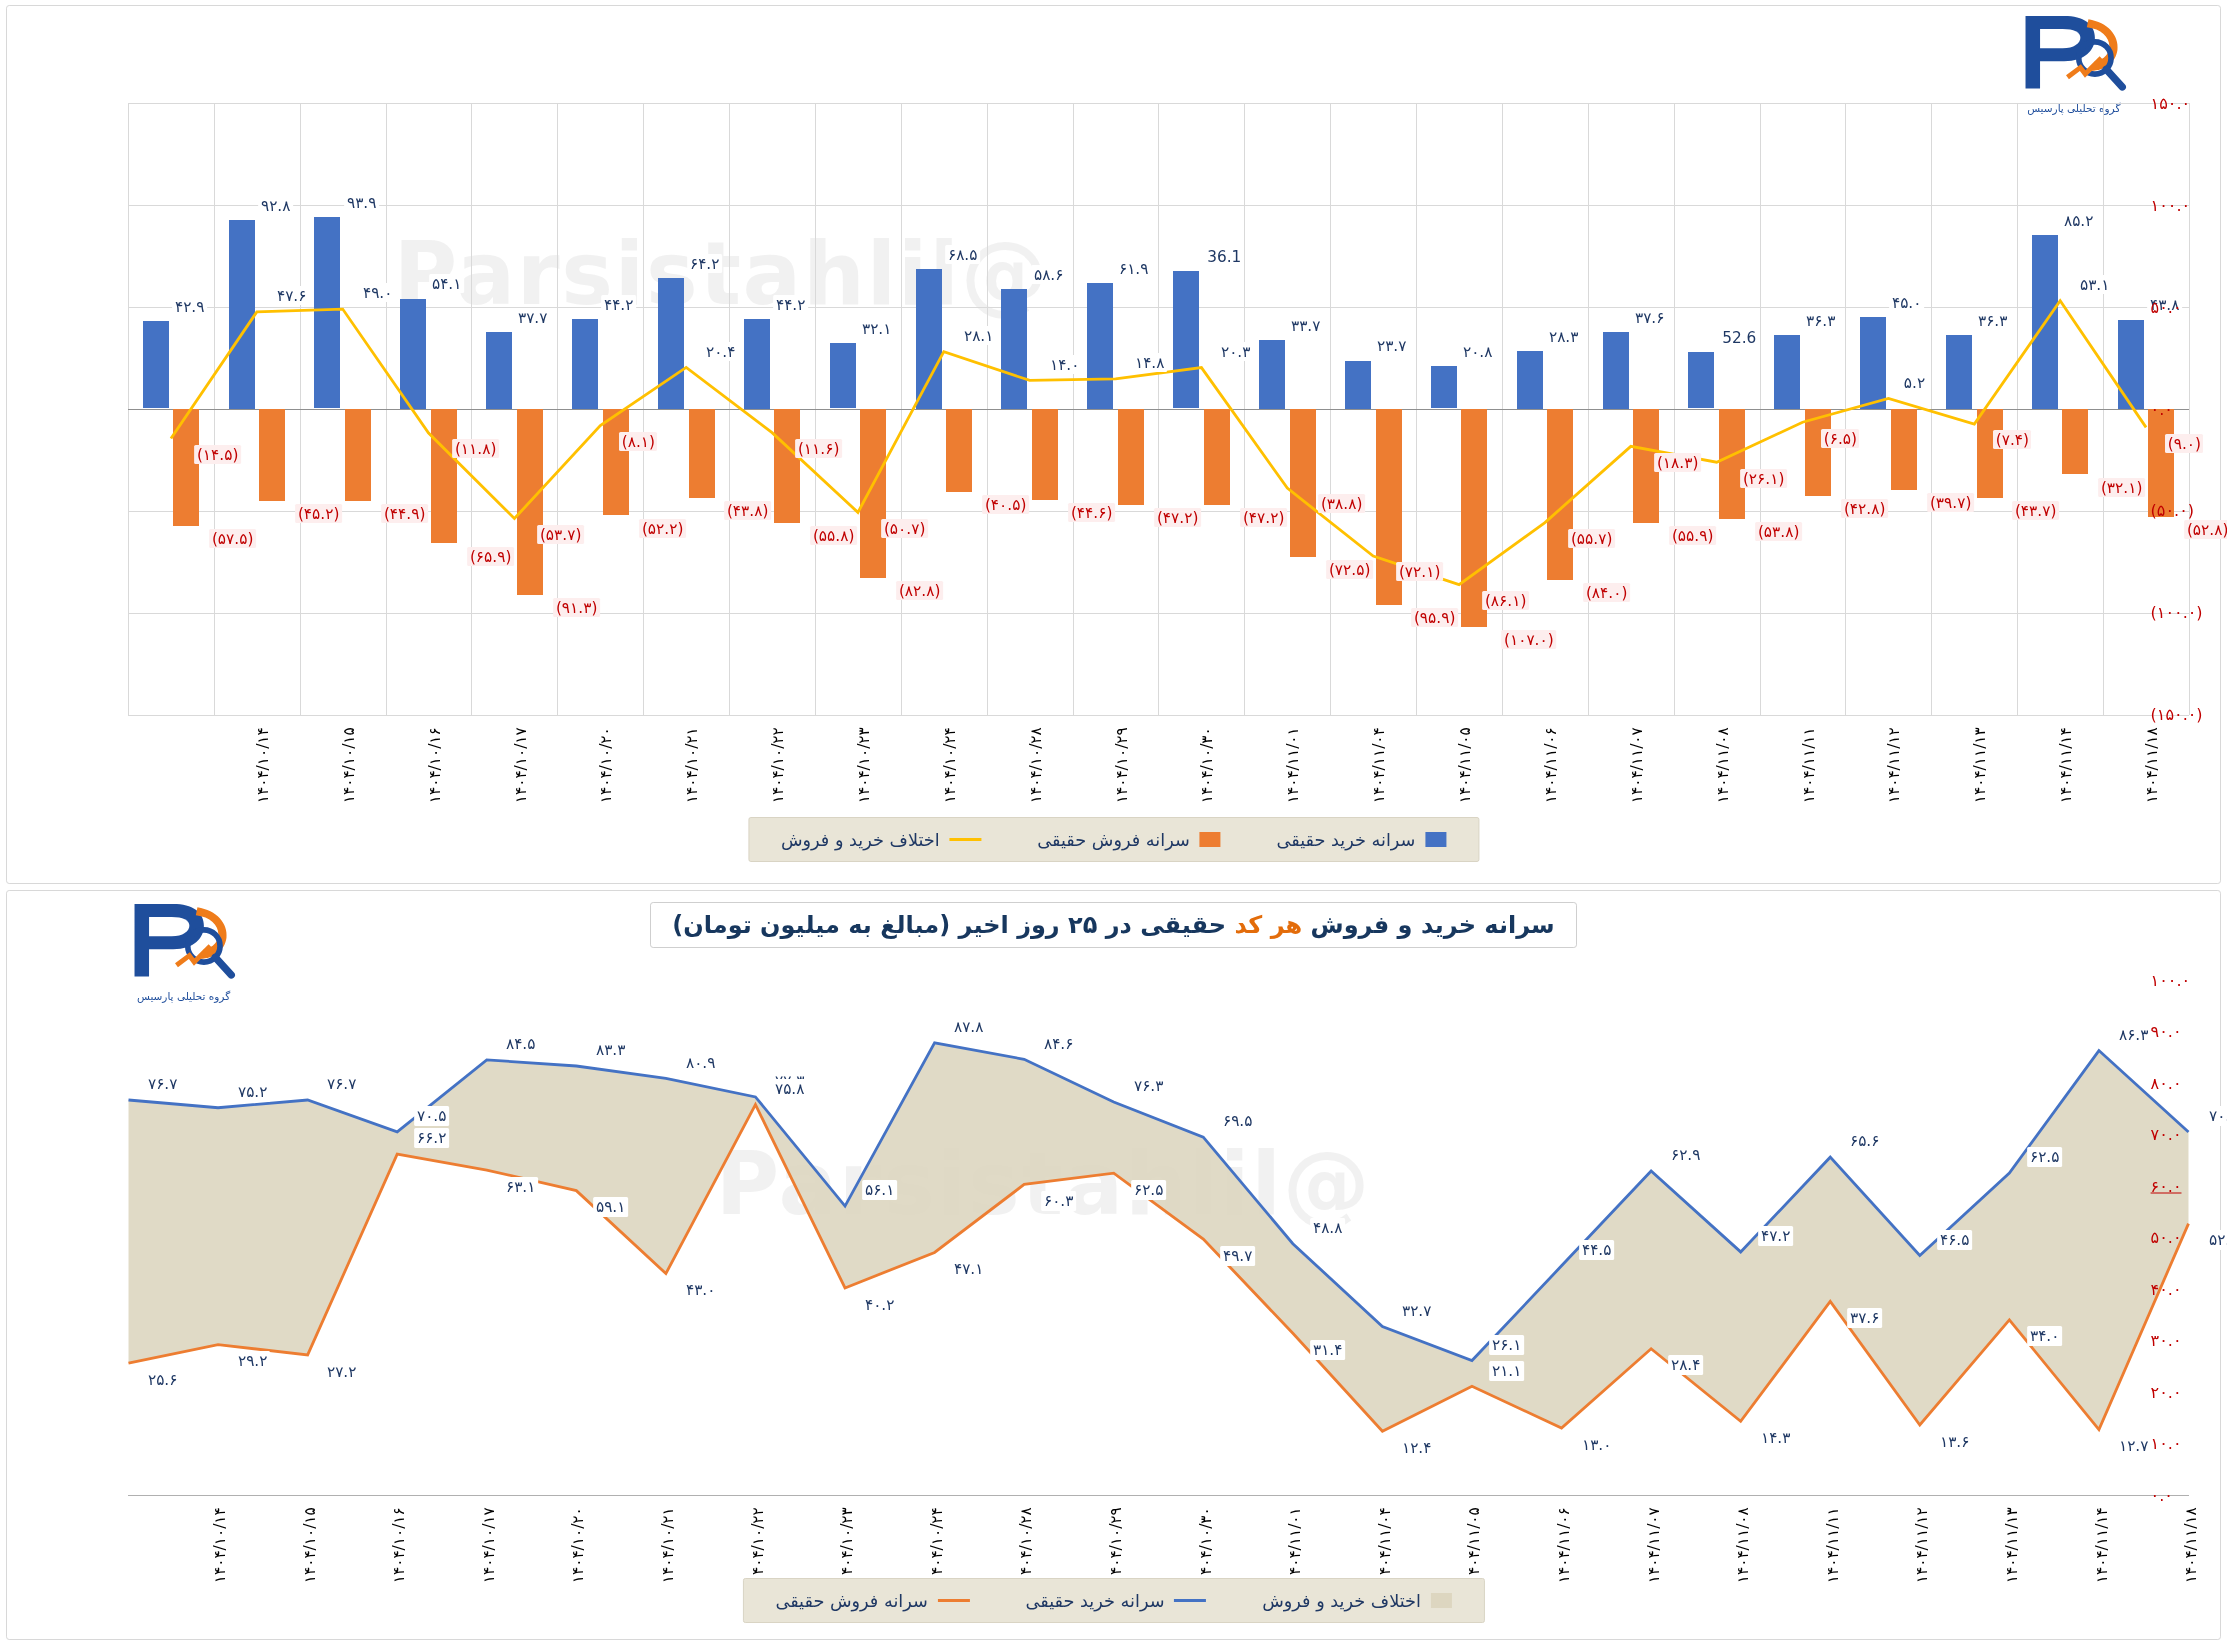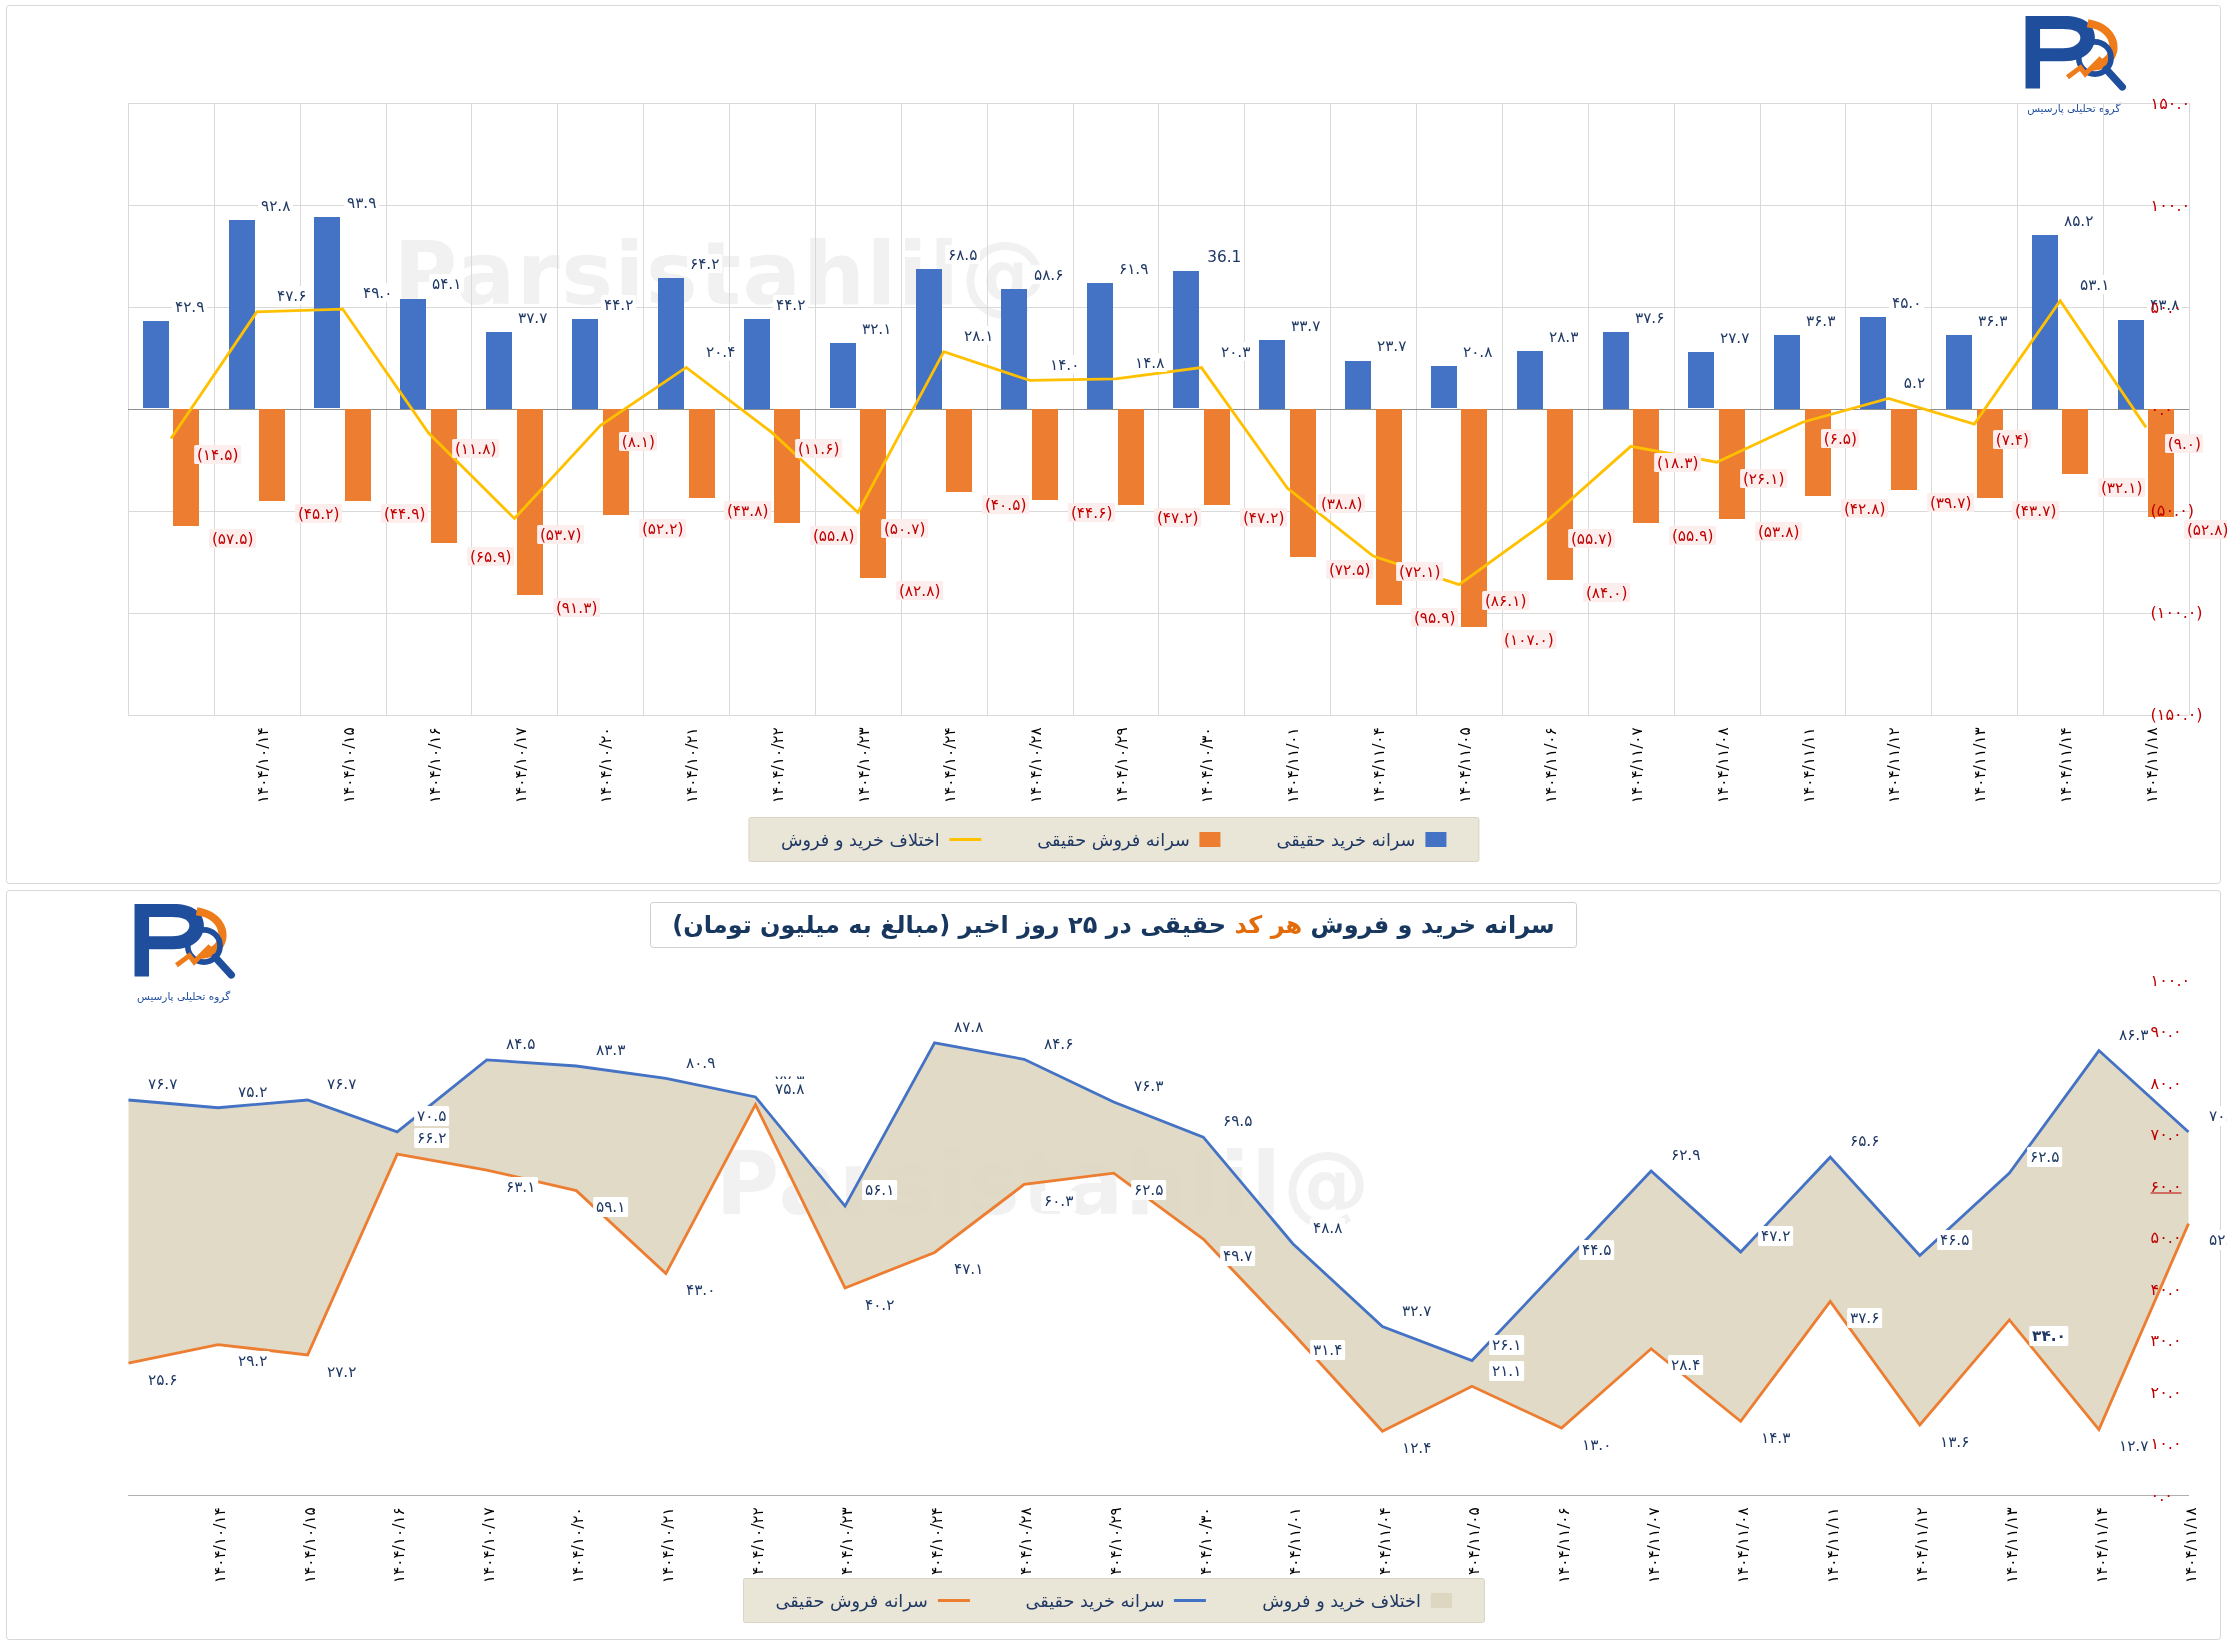--- a/index.html
+++ b/index.html
@@ -177,21 +177,21 @@
         <div class="dlabel red" style="left:1346px;top:527px;">(۱۰۷.۰)</div>
         <div class="bar buy" style="left:1389px;top:248px;width:26px;height:58px;"></div>
         <div class="dlabel plain" style="left:1401px;top:224px;">۲۸.۳</div>
         <div class="bar sell" style="left:1419px;top:306px;width:26px;height:171px;"></div>
         <div class="dlabel red" style="left:1432px;top:480px;">(۸۴.۰)</div>
         <div class="bar buy" style="left:1475px;top:229px;width:26px;height:77px;"></div>
         <div class="dlabel plain" style="left:1487px;top:205px;">۳۷.۶</div>
         <div class="bar sell" style="left:1505px;top:306px;width:26px;height:114px;"></div>
         <div class="dlabel red" style="left:1518px;top:423px;">(۵۵.۹)</div>
         <div class="bar buy" style="left:1560px;top:249px;width:26px;height:56px;"></div>
-        <div class="dlabel plain" style="left:1572px;top:225px;">۲۷.۷</div>
+        <div class="dlabel plain" style="left:1572px;top:225px;">52.6</div>
         <div class="bar sell" style="left:1591px;top:306px;width:26px;height:110px;"></div>
         <div class="dlabel red" style="left:1604px;top:419px;">(۵۳.۸)</div>
         <div class="bar buy" style="left:1646px;top:232px;width:26px;height:74px;"></div>
         <div class="dlabel plain" style="left:1658px;top:208px;">۳۶.۳</div>
         <div class="bar sell" style="left:1677px;top:306px;width:26px;height:87px;"></div>
         <div class="dlabel red" style="left:1690px;top:396px;">(۴۲.۸)</div>
         <div class="bar buy" style="left:1732px;top:214px;width:26px;height:92px;"></div>
         <div class="dlabel plain" style="left:1744px;top:190px;">۴۵.۰</div>
         <div class="bar sell" style="left:1763px;top:306px;width:26px;height:81px;"></div>
         <div class="dlabel red" style="left:1776px;top:390px;">(۳۹.۷)</div>
@@ -354,21 +354,21 @@
         <div class="dlabel plain" style="left:986px;top:200px;">۶۲.۵</div>
         <div class="dlabel plain" style="left:1075px;top:266px;">۴۹.۷</div>
         <div class="dlabel plain" style="left:1165px;top:360px;">۳۱.۴</div>
         <div class="dlabel plain" style="left:1254px;top:458px;">۱۲.۴</div>
         <div class="dlabel plain" style="left:1344px;top:381px;">۲۱.۱</div>
         <div class="dlabel plain" style="left:1434px;top:455px;">۱۳.۰</div>
         <div class="dlabel plain" style="left:1523px;top:375px;">۲۸.۴</div>
         <div class="dlabel plain" style="left:1613px;top:448px;">۱۴.۳</div>
         <div class="dlabel plain" style="left:1702px;top:328px;">۳۷.۶</div>
         <div class="dlabel plain" style="left:1792px;top:452px;">۱۳.۶</div>
-        <div class="dlabel plain" style="left:1882px;top:346px;font-weight:bold;">۳۴.۰</div>
+        <div class="dlabel plain" style="left:1882px;top:346px;">۳۴.۰</div>
         <div class="dlabel plain" style="left:1971px;top:456px;">۱۲.۷</div>
         <div class="dlabel plain" style="left:2061px;top:250px;">۵۲.۷</div>
       </div>
     <div id="bot-ylabels"></div>
     <div id="bot-xlabels">
         <div class="xtick" style="left:128px;top:613px;">۱۴۰۴/۱۰/۱۴</div>
         <div class="xtick" style="left:218px;top:613px;">۱۴۰۴/۱۰/۱۵</div>
         <div class="xtick" style="left:307px;top:613px;">۱۴۰۴/۱۰/۱۶</div>
         <div class="xtick" style="left:397px;top:613px;">۱۴۰۴/۱۰/۱۷</div>
         <div class="xtick" style="left:486px;top:613px;">۱۴۰۴/۱۰/۲۰</div>

